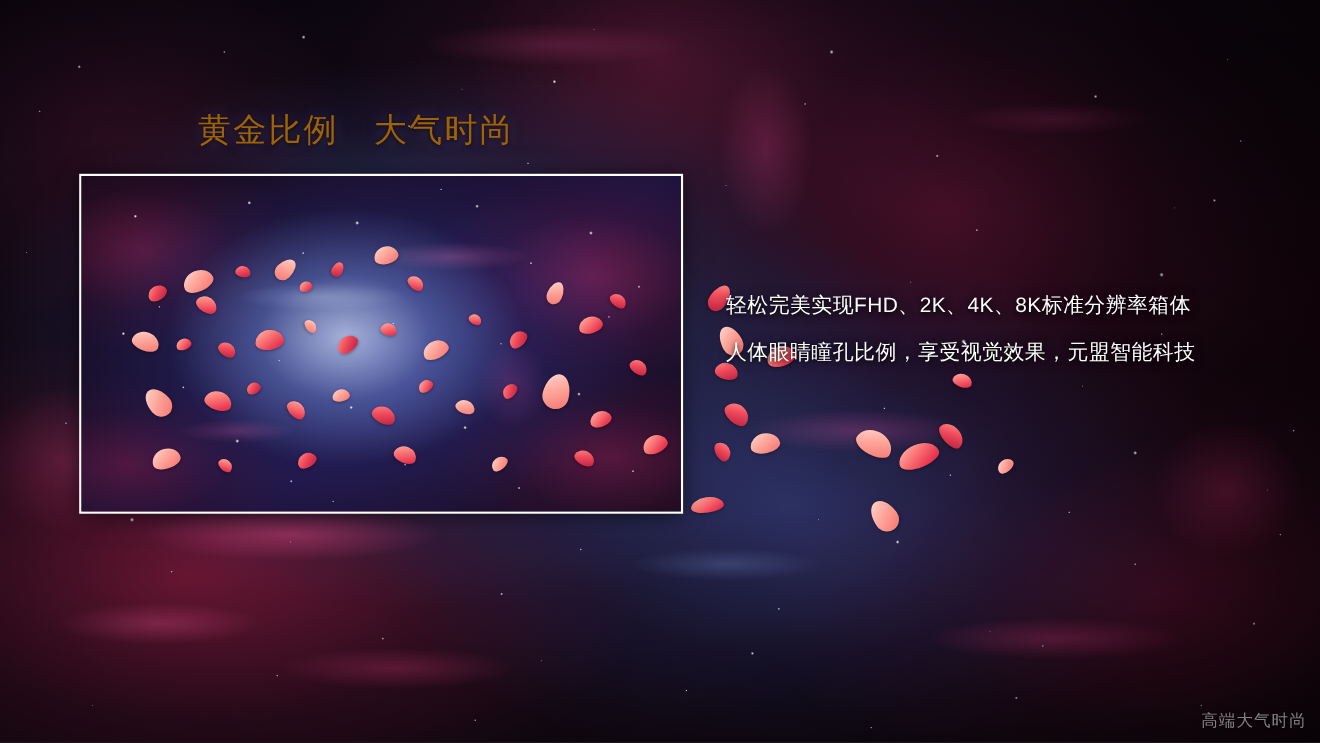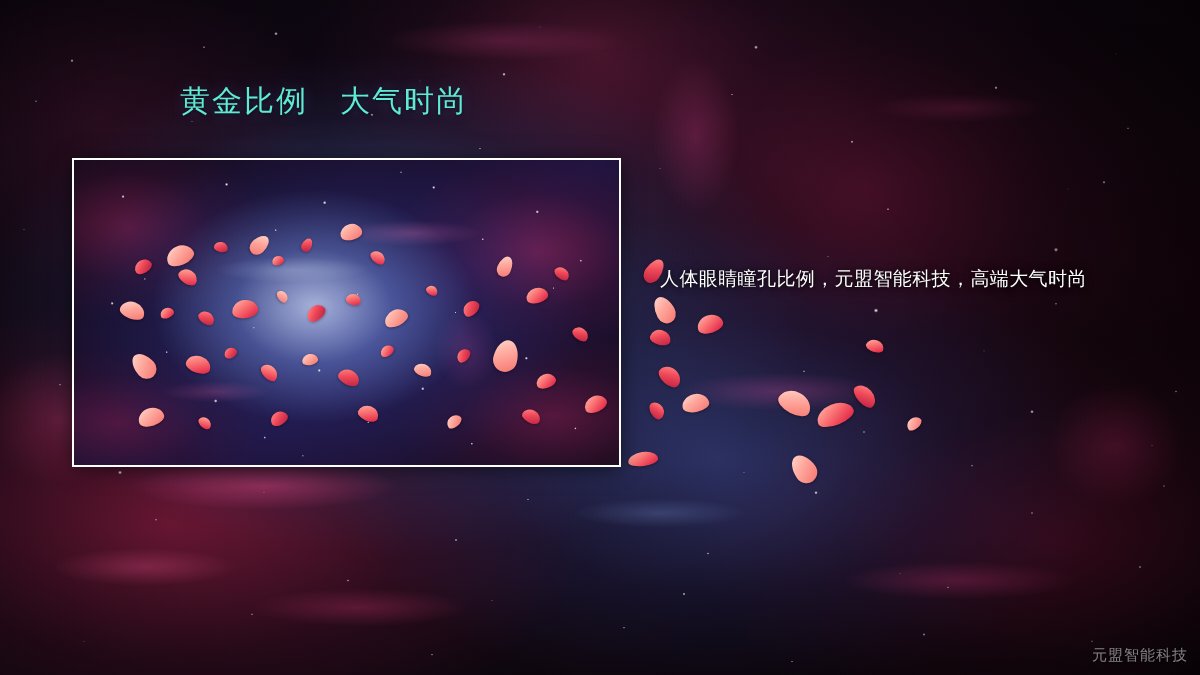--- a/index.html
+++ b/index.html
@@ -134,23 +134,23 @@
     background-repeat:no-repeat;
     opacity:.7;
   }
   .vignette{
     position:absolute;inset:0;
     background:radial-gradient(ellipse 78% 86% at 42% 50%, rgba(0,0,0,0) 42%, rgba(0,0,0,.42) 82%, rgba(0,0,0,.72) 100%);
   }
 
   
   #title{
-    position:absolute;left:180px;top:84px;
+    position:absolute;left:180px;top:102px;
     font-size:30px;line-height:34px;
-    color:#5eead4;
+    color:#a16207;
     letter-spacing:2px;
     white-space:pre;
     text-shadow:0 1px 5px rgba(0,0,0,.75), 0 0 14px rgba(120,150,255,.30);
   }
 
   
   #picture-frame{
     position:absolute;left:72px;top:158px;
     width:549px;height:309px;
     border:2px solid #ffffff;
@@ -322,18 +322,19 @@
       <div class="petal" style="left:124px;top:258px;width:14px;height:10px;transform:rotate(42deg);"></div>
       <div class="petal deep" style="left:196px;top:252px;width:18px;height:13px;transform:rotate(-30deg);"></div>
       <div class="petal" style="left:284px;top:246px;width:21px;height:15px;transform:rotate(22deg);"></div>
       <div class="petal pale" style="left:372px;top:256px;width:16px;height:11px;transform:rotate(-40deg);"></div>
       <div class="petal deep" style="left:448px;top:250px;width:19px;height:13px;transform:rotate(28deg);"></div>
       <div class="petal" style="left:510px;top:236px;width:23px;height:16px;transform:rotate(-24deg);"></div>
     </div>
   </div>
 
   <div id="body-copy">
-    <div class="line">人体眼睛瞳孔比例，元盟智能科技，高端大气时尚</div>
+    <div class="line">轻松完美实现FHD、2K、4K、8K标准分辨率箱体</div>
+    <div class="line">人体眼睛瞳孔比例，享受视觉效果，元盟智能科技</div>
   </div>
 
-  <div id="watermark">元盟智能科技</div>
+  <div id="watermark">高端大气时尚</div>
 
 </div>
 
 </body></html>

